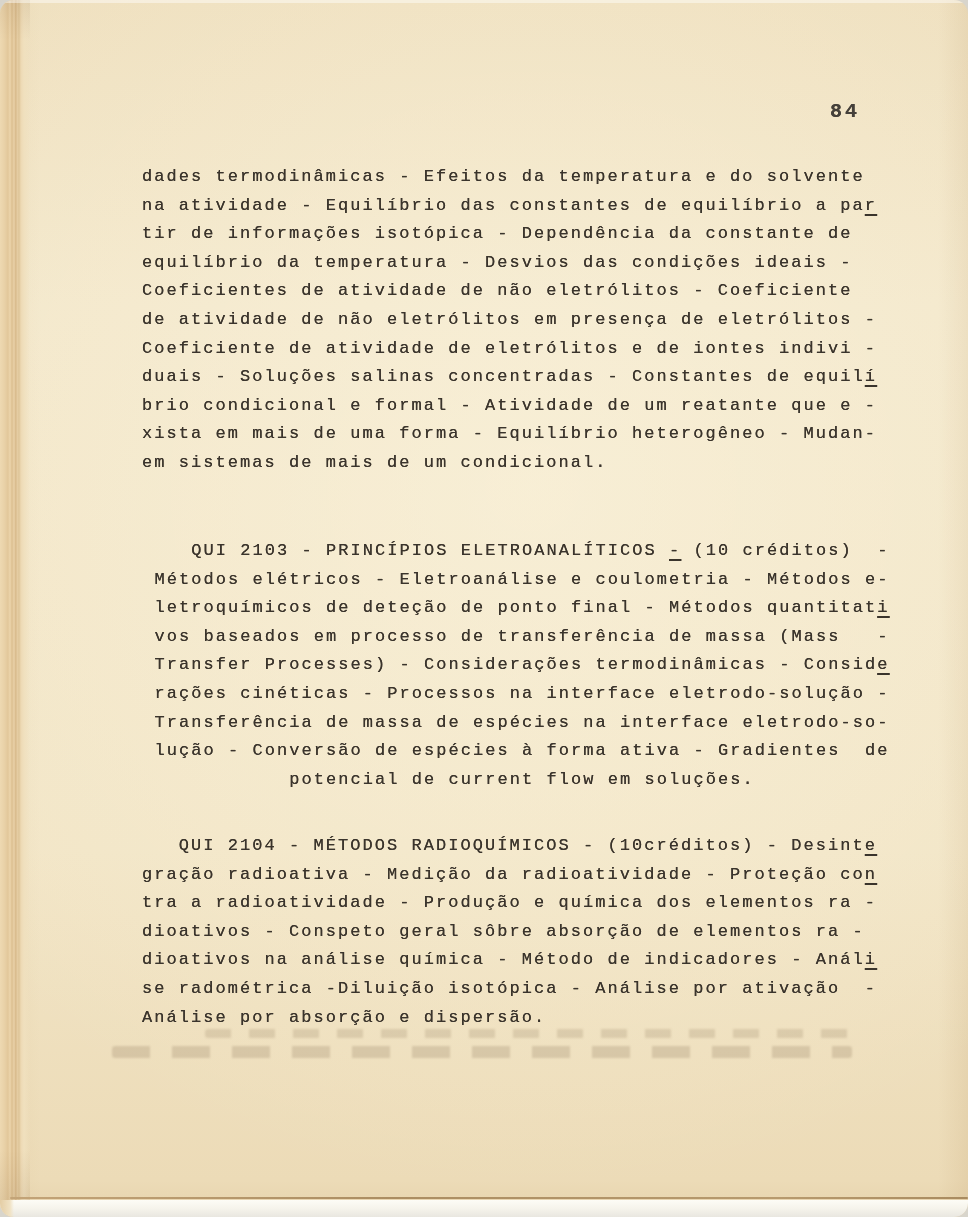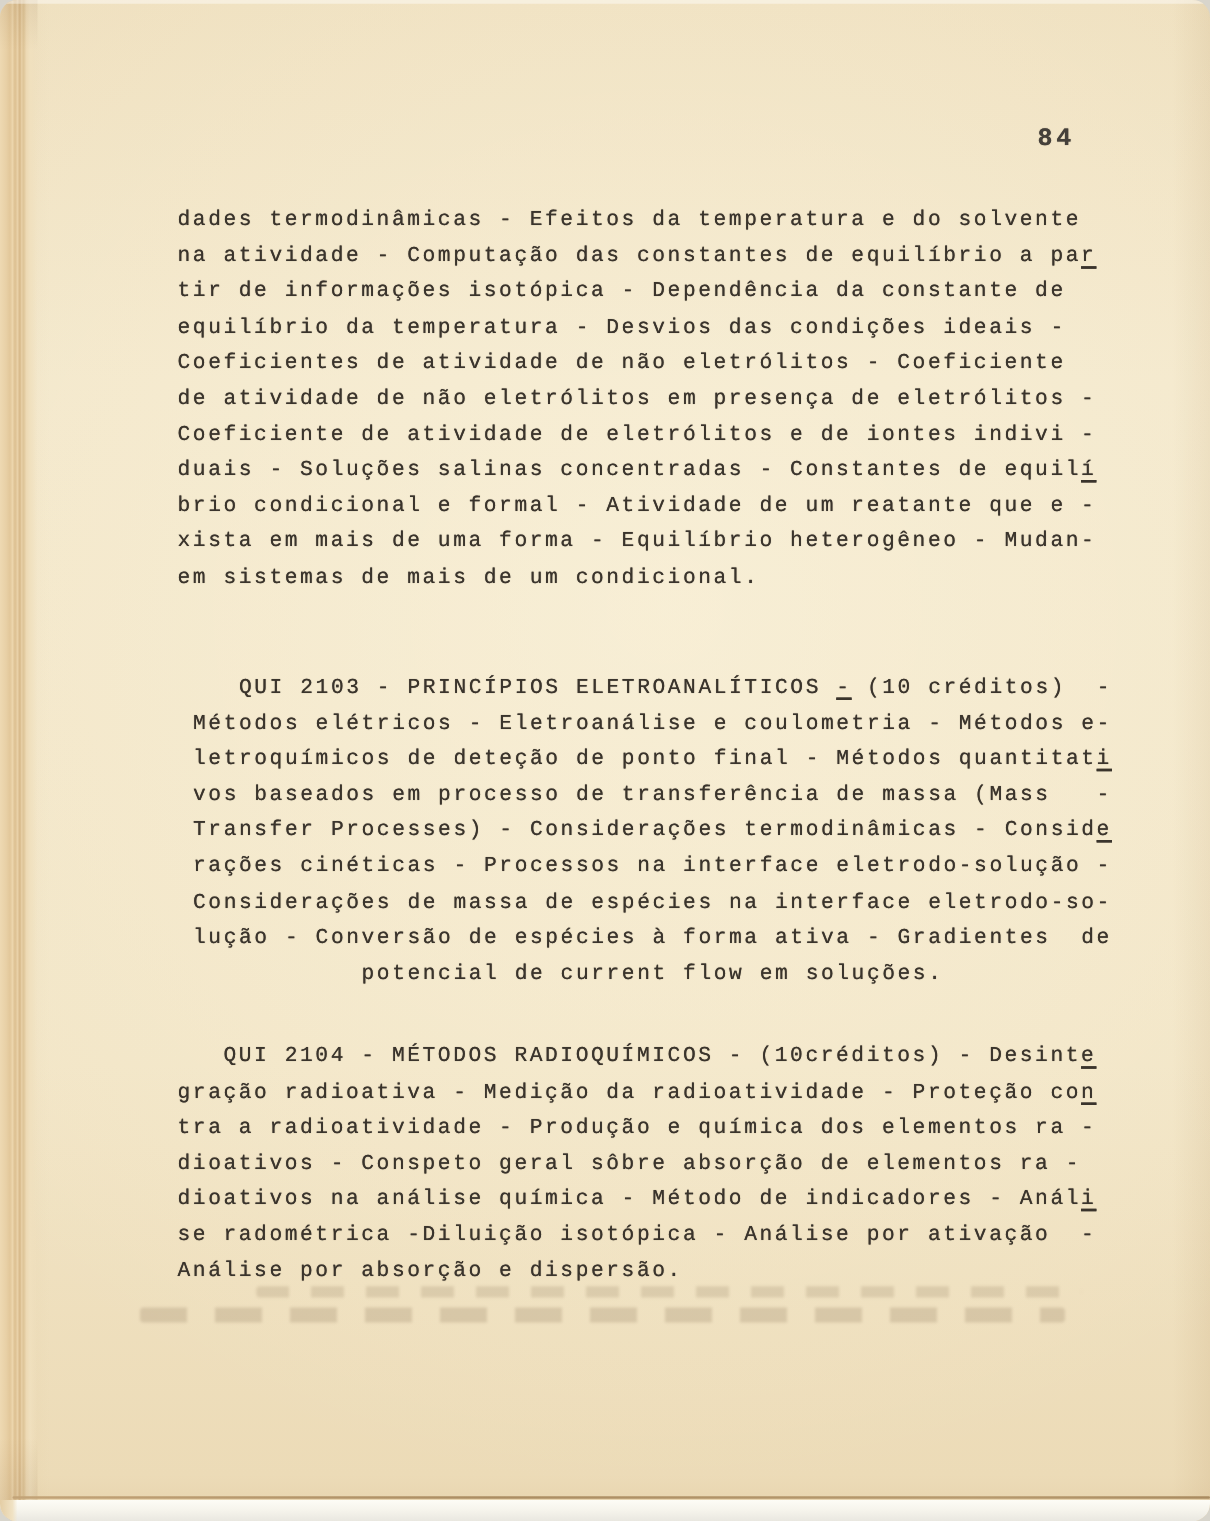--- a/index.html
+++ b/index.html
@@ -62,39 +62,39 @@
 <body>
 
 <div class="page">
   <div class="binding"></div>
   <div class="top-edge"></div>
 
   <div class="page-number">84</div>
 
   <div class="text-block p1">
       <div class="line"><span>dades termodinâmicas - Efeitos da temperatura e do solvente</span></div>
-      <div class="line"><span>na atividade - Computação das constantes de equilíbrio a pa</span><span class="u">r</span></div>
+      <div class="line"><span>na atividade - Equilíbrio das constantes de equilíbrio a pa</span><span class="u">r</span></div>
       <div class="line"><span>tir de informações isotópica - Dependência da constante de</span></div>
       <div class="line"><span>equilíbrio da temperatura - Desvios das condições ideais -</span></div>
       <div class="line"><span>Coeficientes de atividade de não eletrólitos - Coeficiente</span></div>
       <div class="line"><span>de atividade de não eletrólitos em presença de eletrólitos -</span></div>
       <div class="line"><span>Coeficiente de atividade de eletrólitos e de iontes indivi -</span></div>
       <div class="line"><span>duais - Soluções salinas concentradas - Constantes de equil</span><span class="u">í</span></div>
       <div class="line"><span>brio condicional e formal - Atividade de um reatante que e -</span></div>
       <div class="line"><span>xista em mais de uma forma - Equilíbrio heterogêneo - Mudan-</span></div>
       <div class="line"><span>em sistemas de mais de um condicional.</span></div>
     </div>
   <div class="text-block p2">
       <div class="line"><span>   QUI 2103 - PRINCÍPIOS ELETROANALÍTICOS </span><span class="u">-</span><span> (10 créditos)  -</span></div>
       <div class="line"><span>Métodos elétricos - Eletroanálise e coulometria - Métodos e-</span></div>
       <div class="line"><span>letroquímicos de deteção de ponto final - Métodos quantitat</span><span class="u">i</span></div>
       <div class="line"><span>vos baseados em processo de transferência de massa (Mass   -</span></div>
       <div class="line"><span>Transfer Processes) - Considerações termodinâmicas - Consid</span><span class="u">e</span></div>
       <div class="line"><span>rações cinéticas - Processos na interface eletrodo-solução -</span></div>
-      <div class="line"><span>Considerações de massa de espécies na interface eletrodo-so-</span></div>
+      <div class="line"><span>Transferência de massa de espécies na interface eletrodo-so-</span></div>
       <div class="line"><span>lução - Conversão de espécies à forma ativa - Gradientes  de</span></div>
       <div class="line"><span>potencial de current flow em soluções.</span></div>
     </div>
   <div class="text-block p3">
       <div class="line"><span>   QUI 2104 - MÉTODOS RADIOQUÍMICOS - (10créditos) - Desint</span><span class="u">e</span></div>
       <div class="line"><span>gração radioativa - Medição da radioatividade - Proteção co</span><span class="u">n</span></div>
       <div class="line"><span>tra a radioatividade - Produção e química dos elementos ra -</span></div>
       <div class="line"><span>dioativos - Conspeto geral sôbre absorção de elementos ra -</span></div>
       <div class="line"><span>dioativos na análise química - Método de indicadores - Anál</span><span class="u">i</span></div>
       <div class="line"><span>se radométrica -Diluição isotópica - Análise por ativação  -</span></div>

